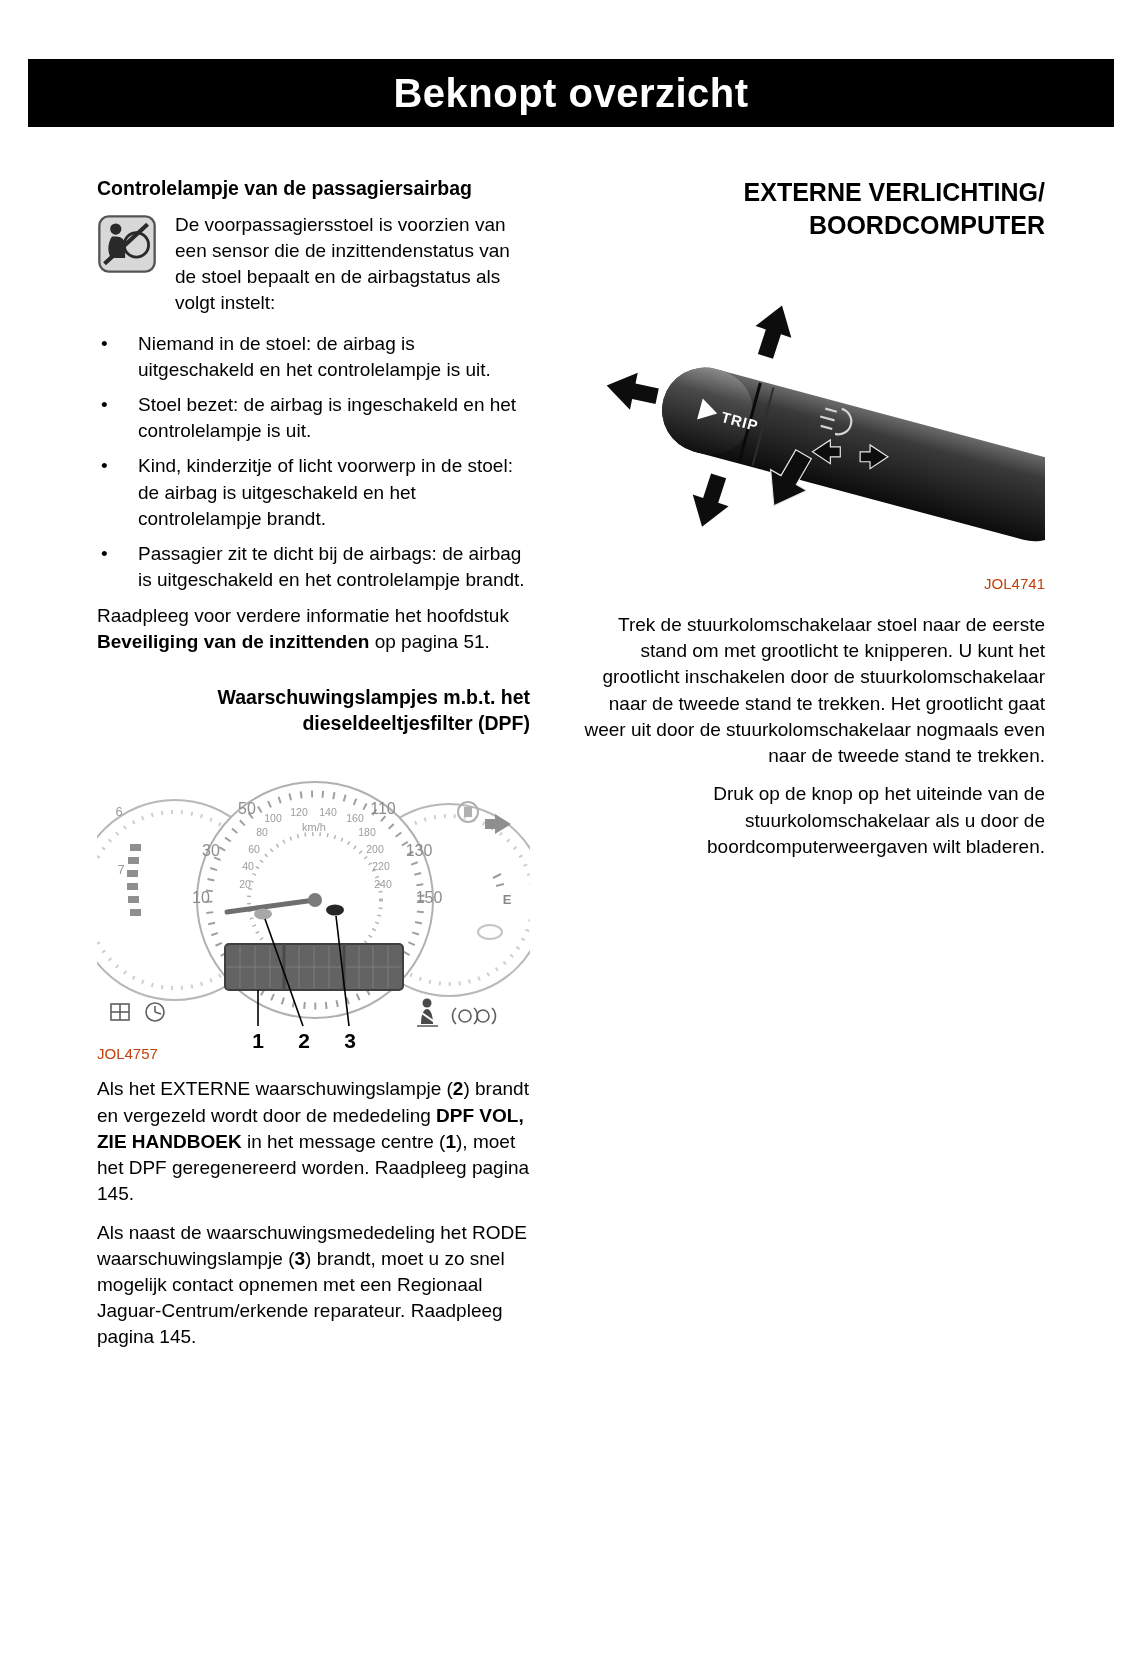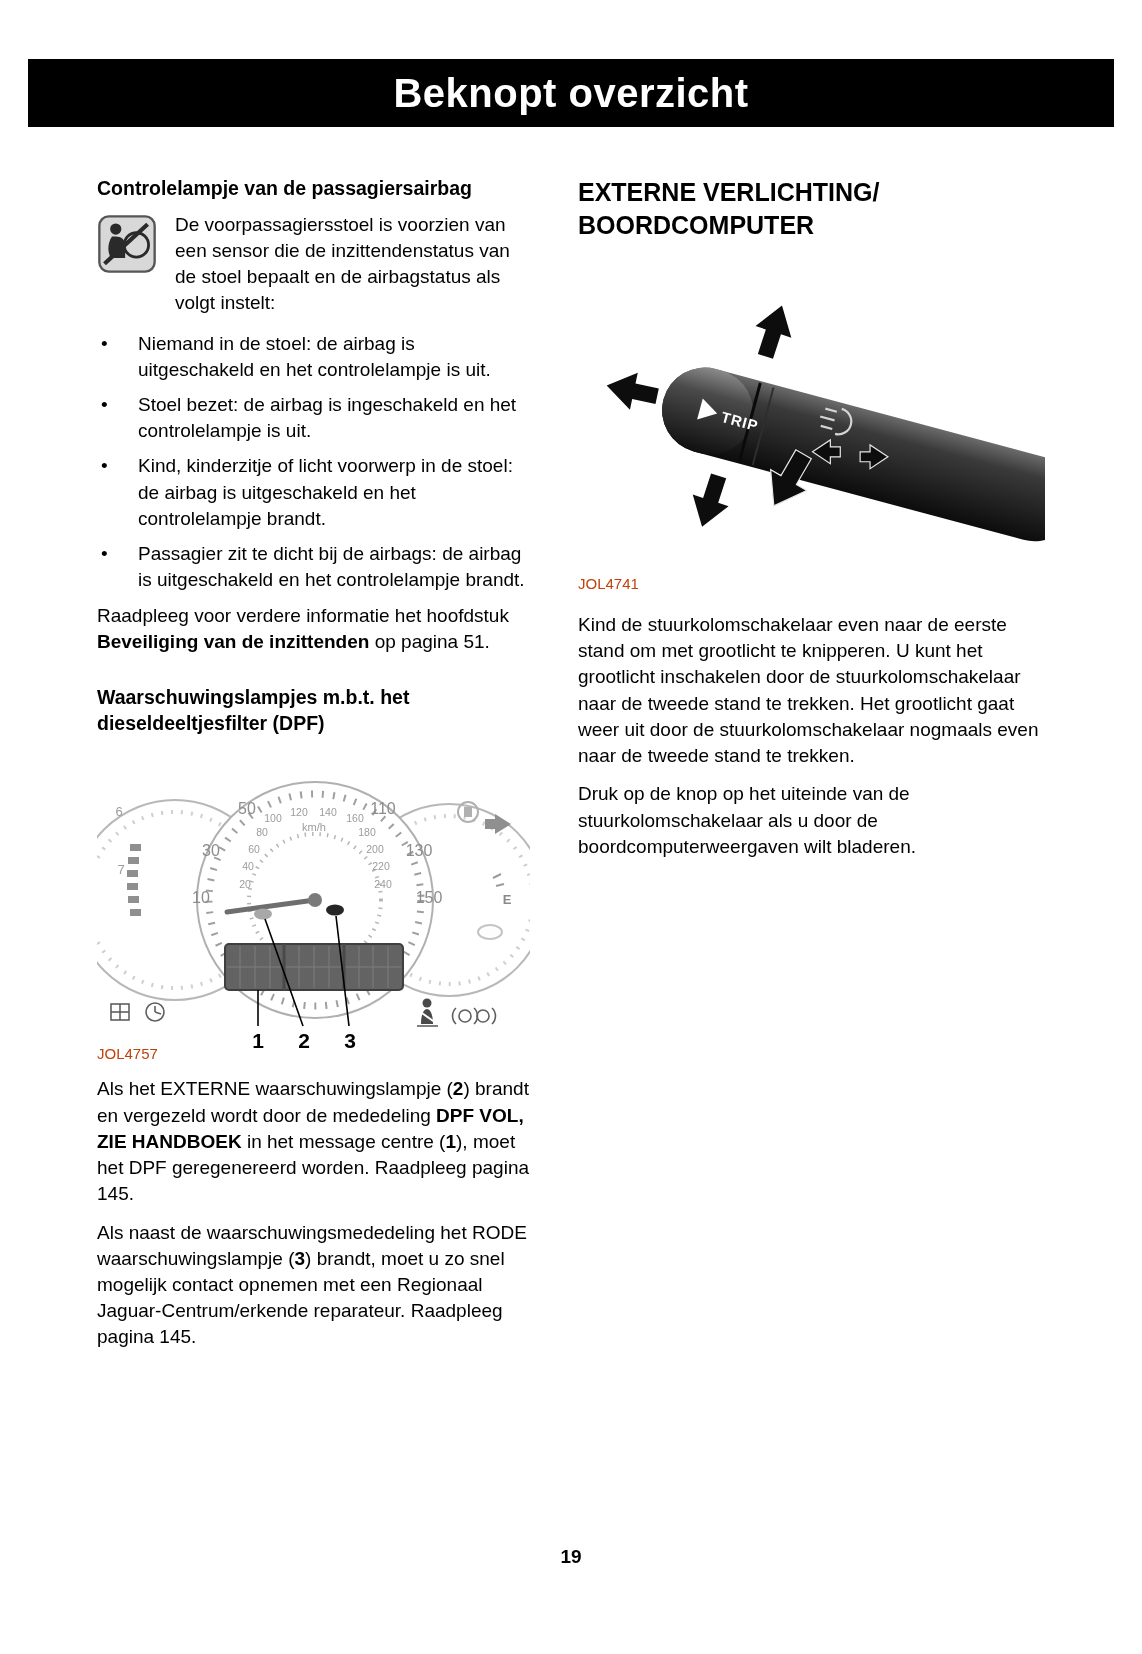--- a/index.html
+++ b/index.html
@@ -9,25 +9,25 @@
     font-family:"Liberation Sans", sans-serif; overflow:hidden;border-radius:7px;
   }
   .titlebar {
     position:absolute; left:28px; right:28px; top:59px; height:68px;
     background:#000; display:flex; align-items:center; justify-content:center;
   }
   .titlebar h1 { margin:0; color:#fff; font-size:40px; font-weight:bold; letter-spacing:.5px; }
 
   .content { position:absolute; top:176px; left:97px; right:97px; display:flex; gap:48px; }
   .col-left  { width:433px; flex:none; }
-  .col-right { width:467px; flex:none; }
+  .col-right { width:467px; flex:none;text-align:right; }
 
   p { font-size:19px; line-height:1.38; margin:0 0 12px; }
   h2 { font-size:19.5px; line-height:1.32; margin:0 0 10px; font-weight:bold; }
-  h2.sub { margin-top:30px; margin-bottom:28px; }
+  h2.sub { margin-top:30px; margin-bottom:28px;text-align:right; }
   .col-right h2.big { font-size:25px; line-height:1.32; margin-bottom:0; }
 
   .icon-para { display:flex; gap:16px; margin-bottom:14px; }
   .icon-para .iconbox { width:62px; flex:none; padding-top:2px; }
   .icon-para p { flex:1; margin:0; }
 
   ul.bullets { list-style:none; margin:0 0 6px; padding:0; }
   ul.bullets li { display:flex; font-size:19px; line-height:1.38; margin:0 0 9px; }
   ul.bullets li::before { content:"\2022"; width:41px; flex:none; padding-left:4px; box-sizing:border-box; }
   ul.bullets li span { flex:1; }
@@ -272,20 +272,19 @@
           <g transform="translate(254,153)" fill="#0d0d0d" stroke="#e8e8e8" stroke-width="1.2">
             <path d="M-18,0 L0,-12 L0,-5 L10,-5 L10,5 L0,5 L0,12 Z"></path>
           </g>
           <g transform="translate(294,158) scale(-1,1)" fill="#0d0d0d" stroke="#e8e8e8" stroke-width="1.2">
             <path d="M-18,0 L0,-12 L0,-5 L10,-5 L10,5 L0,5 L0,12 Z"></path>
           </g>
         </svg>
         <figcaption>JOL4741</figcaption>
       </figure>
 
-      <p>Kind de stuurkolomschakelaar even naar de eerste stand om met grootlicht te knipperen. U kunt het grootlicht inschakelen door de stuurkolomschakelaar naar de tweede stand te trekken. Het grootlicht gaat weer uit door de stuurkolomschakelaar nogmaals even naar de tweede stand te trekken.</p>
+      <p>Trek de stuurkolomschakelaar stoel naar de eerste stand om met grootlicht te knipperen. U kunt het grootlicht inschakelen door de stuurkolomschakelaar naar de tweede stand te trekken. Het grootlicht gaat weer uit door de stuurkolomschakelaar nogmaals even naar de tweede stand te trekken.</p>
       <p>Druk op de knop op het uiteinde van de stuurkolomschakelaar als u door de boordcomputerweergaven wilt bladeren.</p>
 
     </section>
   </main>
 
-  <div class="pageno">19</div>
 </div>
 
 </body></html>

